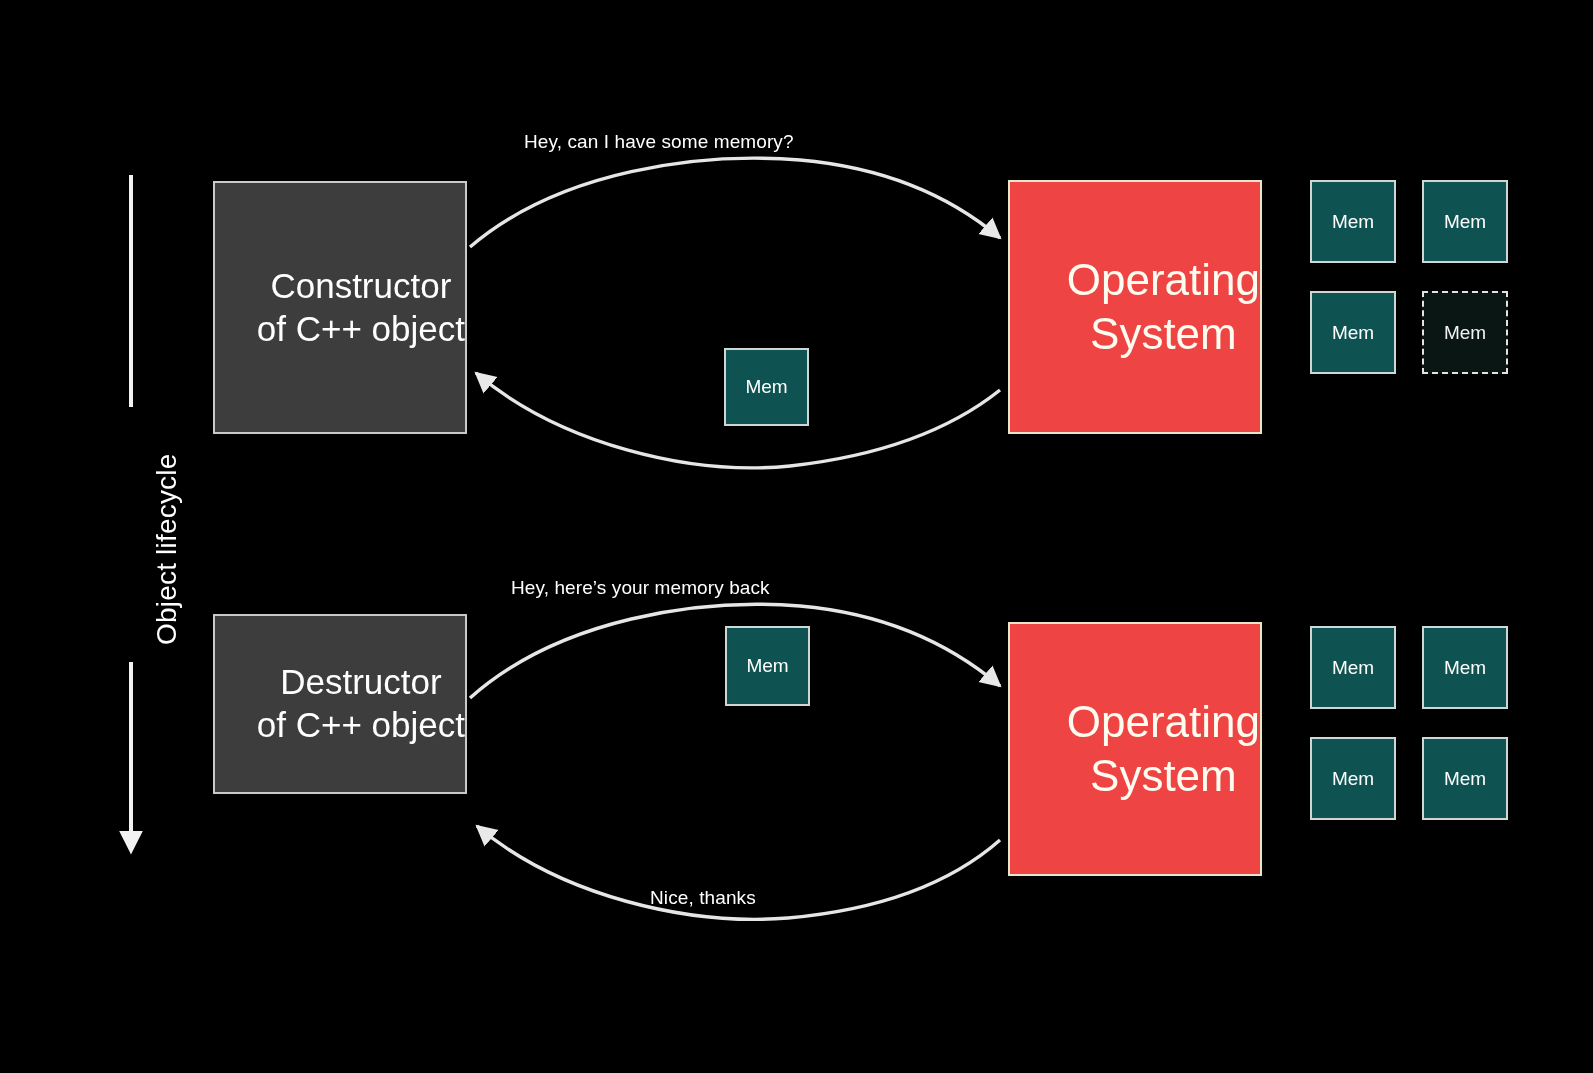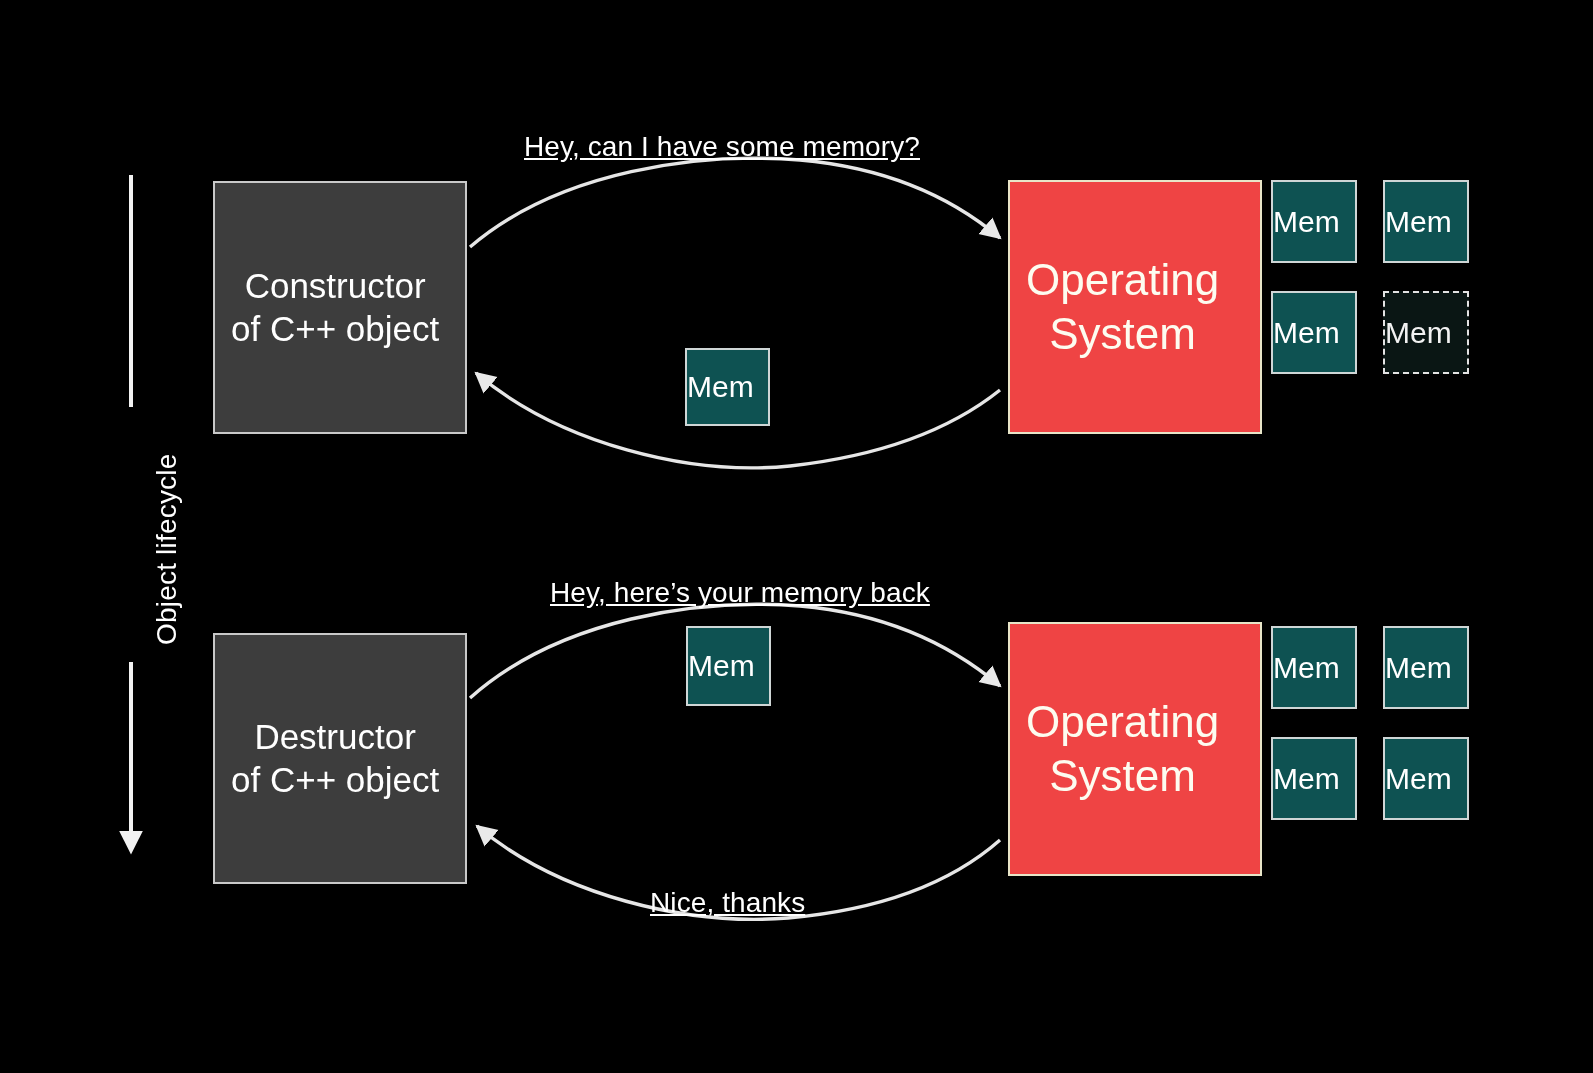--- a/index.html
+++ b/index.html
@@ -17,21 +17,21 @@
     background: #000000;
     overflow: hidden;
   }
 
   
   .actor-box {
     position: absolute;
     box-sizing: border-box;
     display: flex;
     align-items: center;
-    justify-content: flex-start;
+    justify-content: flex-end;
     text-align: center;
     line-height: 1.22;
     white-space: pre-line;
     padding-left: 16px;
   }
   .actor-box.caller {
     background: #3d3d3d;
     border: 2px solid #c9c9c9;
     color: #ffffff;
     font-size: 35px;
@@ -42,39 +42,40 @@
     color: #fdfcf0;
     font-size: 44px;
   }
 
   
   .mem-block {
     position: absolute;
     box-sizing: border-box;
     display: flex;
     align-items: center;
+    justify-content: center;
     background: #0e5252;
     border: 2px solid #cfd6d6;
     color: #ffffff;
-    font-size: 30px;
+    font-size: 19px;
+    margin-left: 39px;
   }
   .mem-block.freed {
     background: #0a1614;
     border: 2px dashed #e3e3e3;
     color: #f2f2f2;
   }
 
   
   .caption {
     position: absolute;
     color: #ffffff;
-    font-size: 28px;
+    font-size: 19px;
     white-space: nowrap;
     letter-spacing: 0.1px;
-    text-decoration: underline;
   }
 
   
   #lifecycle-label {
     position: absolute;
     color: #ffffff;
     font-size: 28px;
     white-space: nowrap;
     transform-origin: 0 0;
     transform: rotate(-90deg);
@@ -143,25 +144,25 @@
   <div class="mem-block" style="left:1383px; top:180px; width:86px; height:83px;">
     <span>Mem</span>
   </div>
   <div class="mem-block" style="left:1271px; top:291px; width:86px; height:83px;">
     <span>Mem</span>
   </div>
   <div class="mem-block freed" style="left:1383px; top:291px; width:86px; height:83px;">
     <span>Mem</span>
   </div>
 
-  <div class="actor-box caller" style="left:213px; top:633px; width:254px; height:251px;">
+  <div class="actor-box caller" style="left:213px; top:614px; width:254px; height:180px;">
     <span><span>Destructor</span><br><span>of C++ object</span></span>
   </div>
 
-  <div class="caption" style="left:550px; top:577px;">Hey, here’s your memory back</div>
+  <div class="caption" style="left:511px; top:577px;">Hey, here’s your memory back</div>
 
   <div class="mem-block" style="left:686px; top:626px; width:85px; height:80px;">
     <span>Mem</span>
   </div>
 
   <div class="caption" style="left:650px; top:887px;">Nice, thanks</div>
 
   <div class="actor-box os" style="left:1008px; top:622px; width:254px; height:254px;">
     <span><span>Operating</span><br><span>System</span></span>
   </div>

